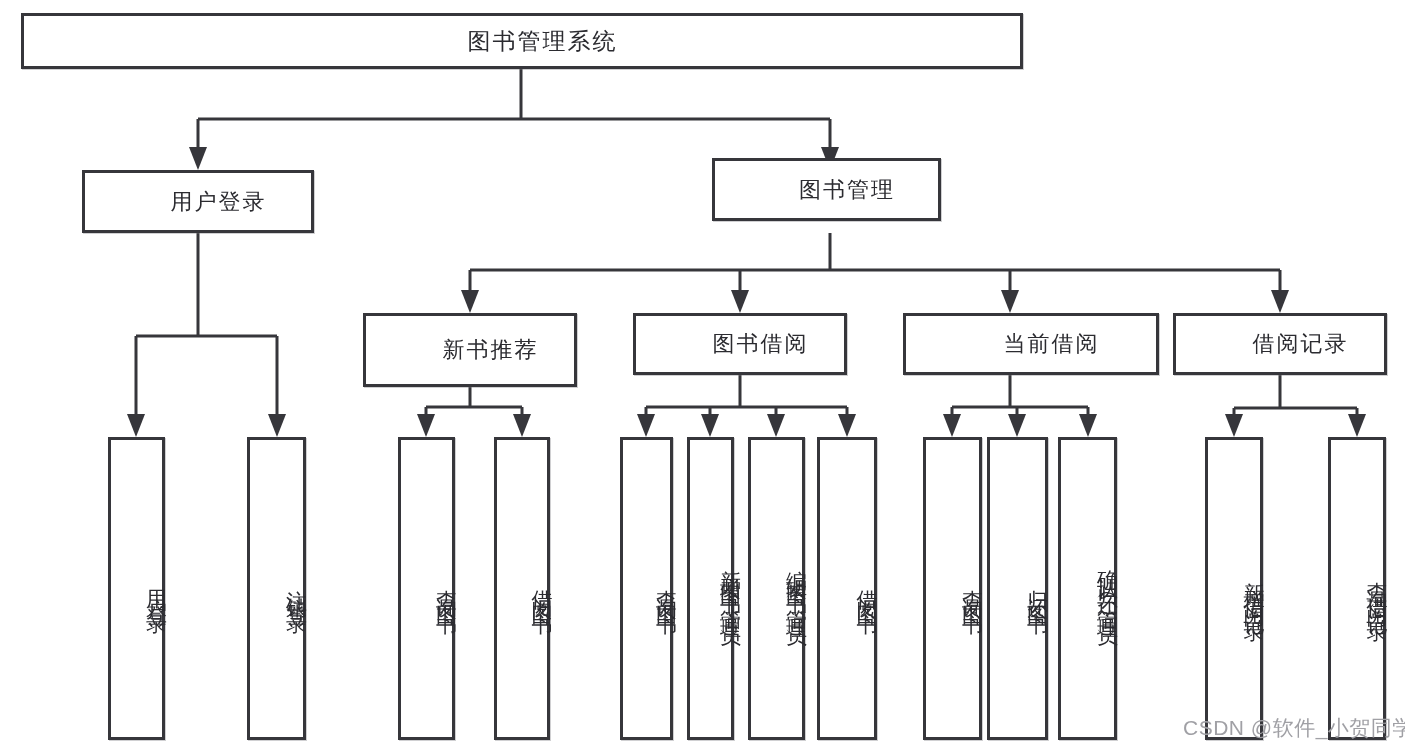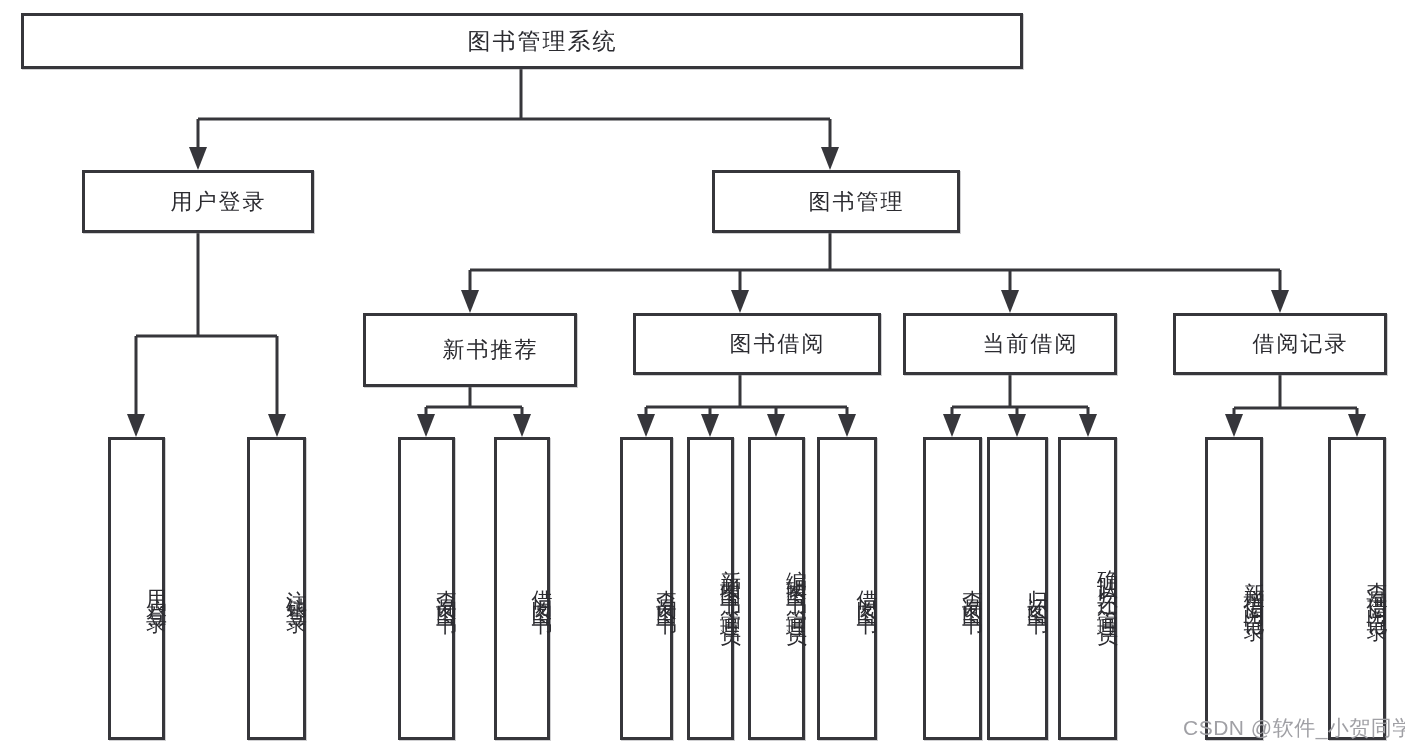--- a/index.html
+++ b/index.html
@@ -107,31 +107,31 @@
     </g>
   </svg>
 
   <div class="node hbox root" style="left:21px; top:13px; width:1002px; height:56px">
     <span>图书管理系统</span>
   </div>
 
   <div class="node hbox" style="left:82px; top:170px; width:232px; height:63px">
     <span>用户登录</span>
   </div>
-  <div class="node hbox" style="left:712px; top:170px; width:248px; height:63px">
+  <div class="node hbox" style="left:712px; top:158px; width:229px; height:63px">
     <span>图书管理</span>
   </div>
 
   <div class="node hbox" style="left:363px; top:313px; width:214px; height:74px">
     <span>新书推荐</span>
   </div>
-  <div class="node hbox" style="left:633px; top:313px; width:248px; height:62px">
+  <div class="node hbox" style="left:633px; top:313px; width:214px; height:62px">
     <span>图书借阅</span>
   </div>
-  <div class="node hbox" style="left:903px; top:313px; width:214px; height:62px">
+  <div class="node hbox" style="left:903px; top:313px; width:256px; height:62px">
     <span>当前借阅</span>
   </div>
   <div class="node hbox" style="left:1173px; top:313px; width:214px; height:62px">
     <span>借阅记录</span>
   </div>
 
   <div class="node vbox" style="left:108px; top:437px; width:57px; height:303px">
     <span>用户登录</span>
   </div>
   <div class="node vbox" style="left:247px; top:437px; width:59px; height:303px">

